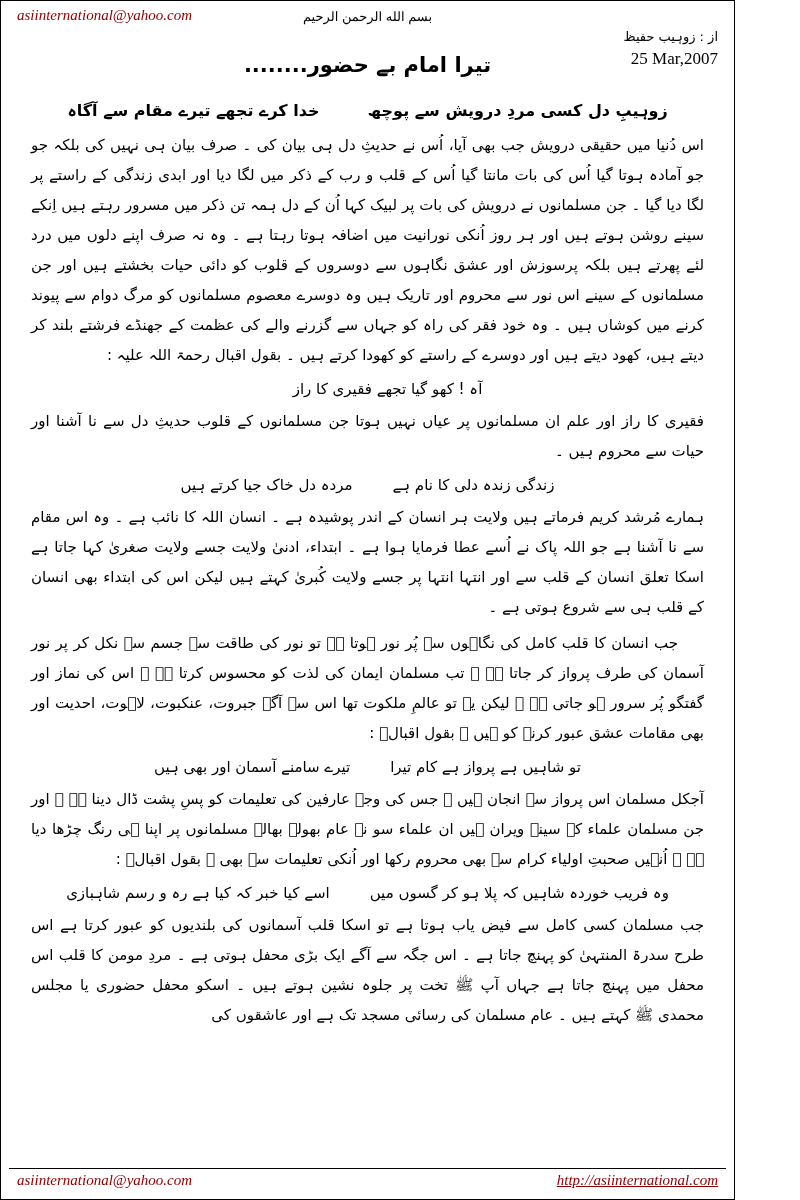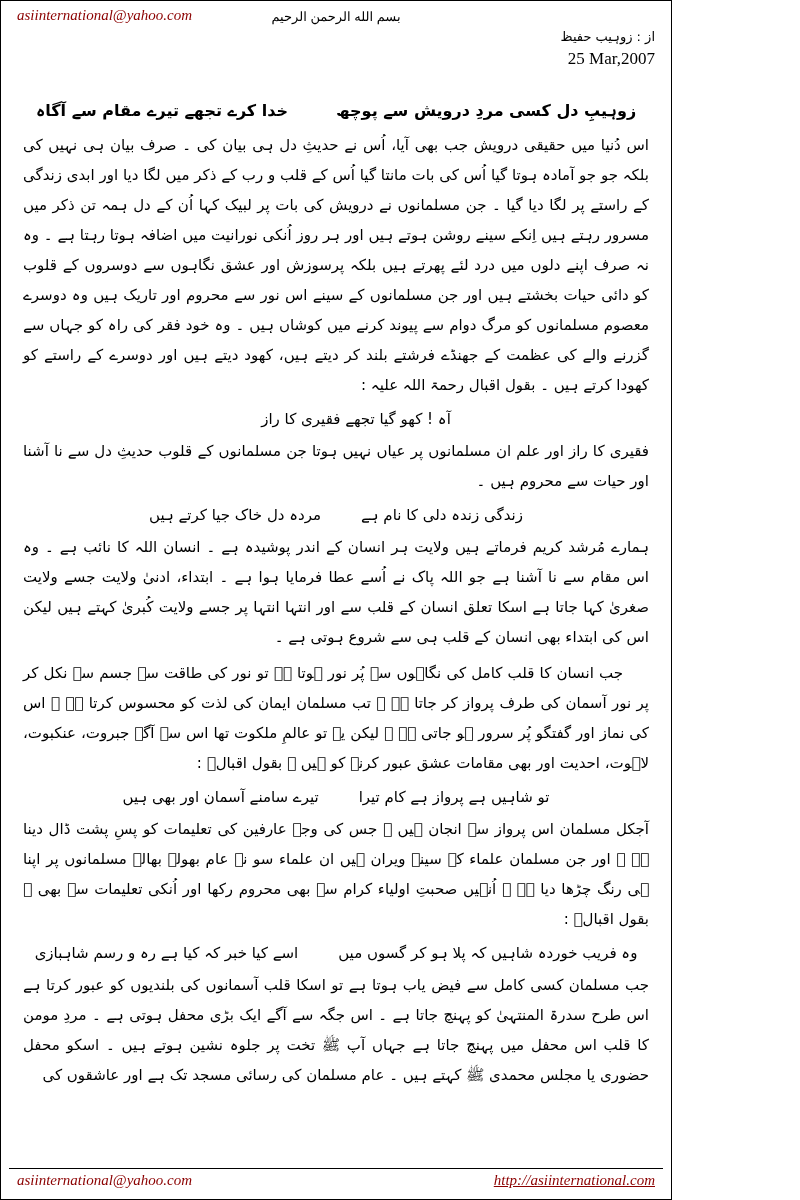--- a/index.html
+++ b/index.html
@@ -5,21 +5,21 @@
   html, body {
     margin: 0;
     padding: 0;
     background: #ffffff;
   }
   body {
     font-family: "Liberation Serif", serif;
   }
   .page {
     position: relative;
-    width: 672px;
+    width: 735px;
     height: 1200px;
     background: #ffffff;
     border: 1px solid #000000;
     box-sizing: border-box;
     overflow: hidden;
   }
 
   
   .header {
     position: relative;
@@ -107,21 +107,21 @@
     margin: 10px 0 8px 0;
   }
   .couplet .hemistich {
     white-space: nowrap;
   }
   .para {
     font-family: "DejaVu Sans", sans-serif;
     font-size: 15px;
     line-height: 2.0;
     color: #000000;
-    margin: 6px 0;
+    margin: 6px 8px;
     direction: rtl;
     text-align: justify;
     text-align-last: right;
   }
   .para.indent {
     text-indent: 26px;
   }
 
   
   .footer {
@@ -155,20 +155,21 @@
 
 <div class="page">
 
   <div class="header">
     <div class="email-top">asiinternational@yahoo.com</div>
     <div class="bismillah">بسم الله الرحمن الرحيم</div>
     <div class="author-block">
       <div class="author-name">از : زوہیب حفیظ</div>
       <div class="doc-date">25 Mar,2007</div>
     </div>
+    <div class="doc-title">تیرا امام بے حضور........</div>
   </div>
 
   <div class="content">
 
     <div class="couplet">
       <span class="hemistich">زوہیبِ دل کسی مردِ درویش سے پوچھ</span>
       <span class="hemistich">خدا کرے تجھے تیرے مقام سے آگاہ</span>
     </div>
 
     <div class="para">اس دُنیا میں حقیقی درویش جب بھی آیا، اُس نے حدیثِ دل ہی بیان کی ۔ صرف بیان ہی نہیں کی بلکہ جو جو آمادہ ہوتا گیا اُس کی بات مانتا گیا اُس کے قلب و رب کے ذکر میں لگا دیا اور ابدی زندگی کے راستے پر لگا دیا گیا ۔ جن مسلمانوں نے درویش کی بات پر لبیک کہا اُن کے دل ہمہ تن ذکر میں مسرور رہتے ہیں اِنکے سینے روشن ہوتے ہیں اور ہر روز اُنکی نورانیت میں اضافہ ہوتا رہتا ہے ۔ وہ نہ صرف اپنے دلوں میں درد لئے پھرتے ہیں بلکہ پرسوزش اور عشق نگاہوں سے دوسروں کے قلوب کو دائی حیات بخشتے ہیں اور جن مسلمانوں کے سینے اس نور سے محروم اور تاریک ہیں وہ دوسرے معصوم مسلمانوں کو مرگ دوام سے پیوند کرنے میں کوشاں ہیں ۔ وہ خود فقر کی راہ کو جہاں سے گزرنے والے کی عظمت کے جھنڈے فرشتے بلند کر دیتے ہیں، کھود دیتے ہیں اور دوسرے کے راستے کو کھودا کرتے ہیں ۔ بقول اقبال رحمۃ اللہ علیہ :</div>

